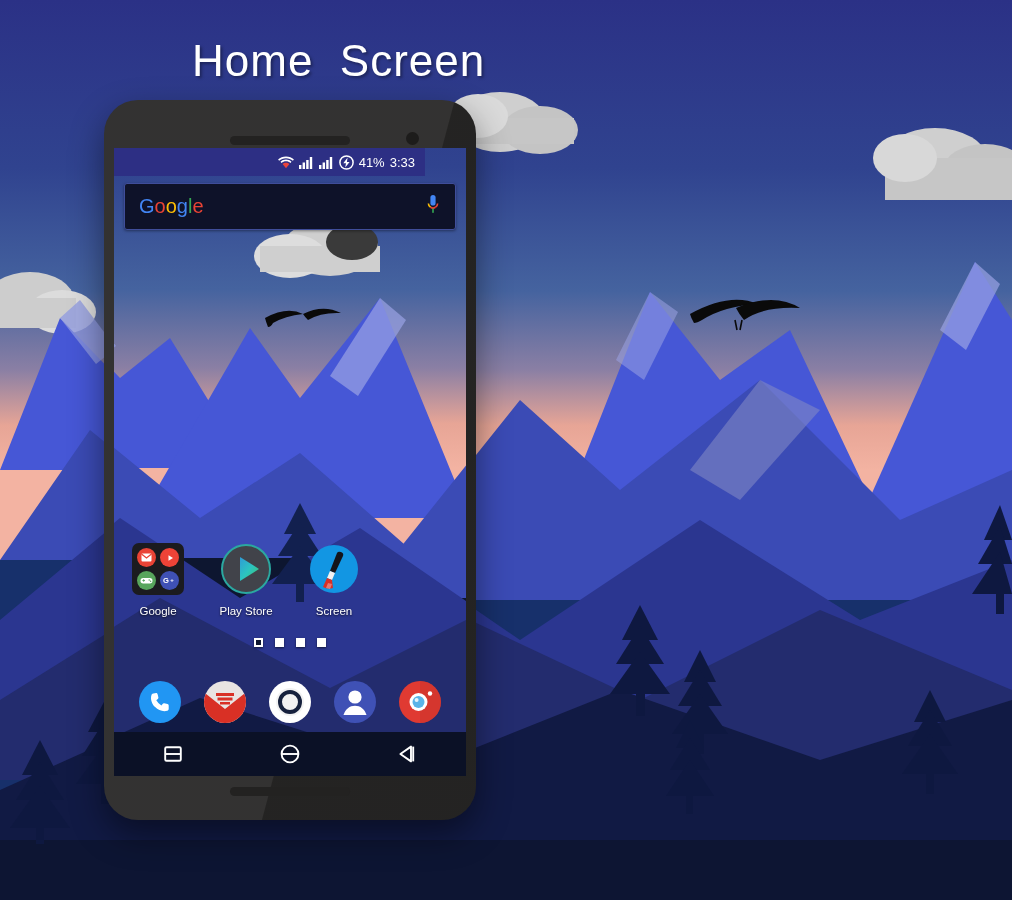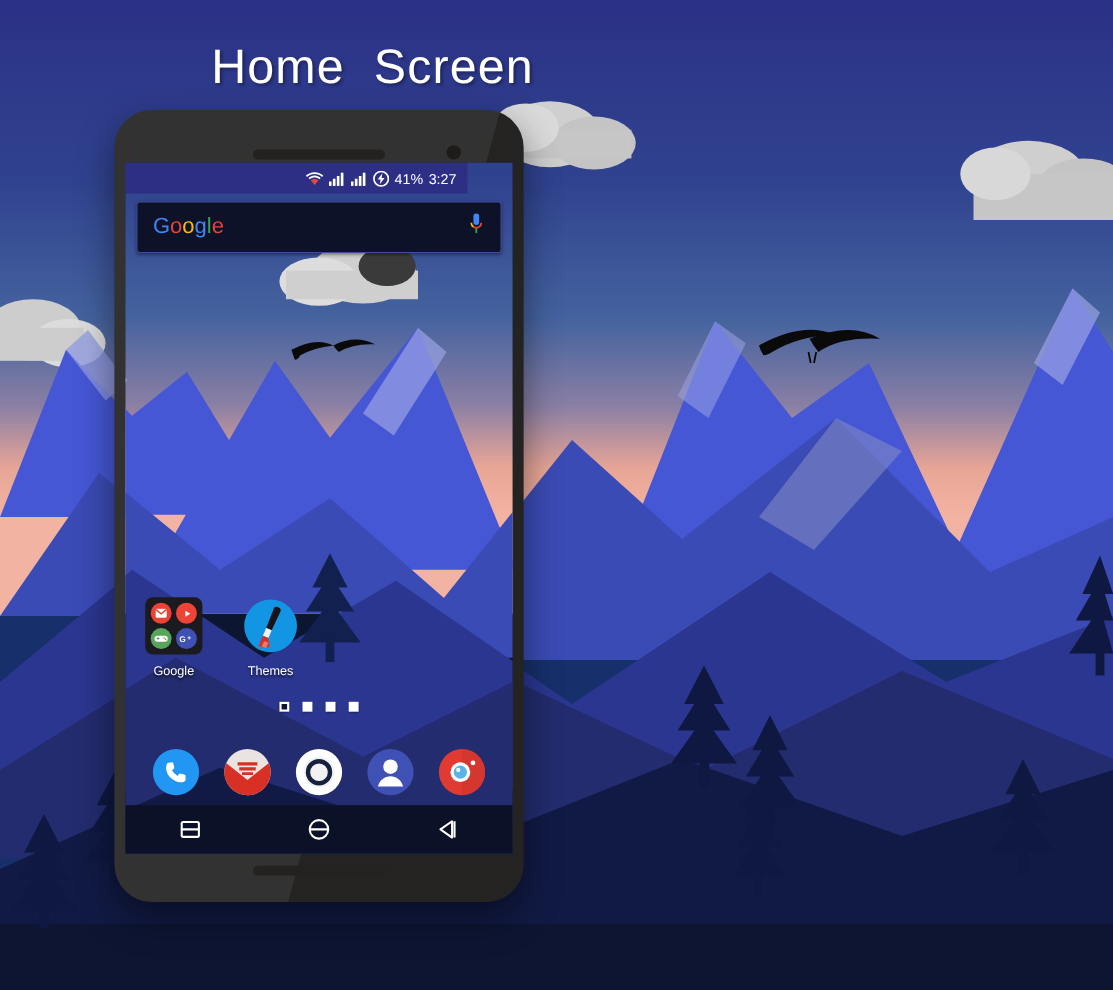--- a/index.html
+++ b/index.html
@@ -324,21 +324,21 @@
           <rect x="10.8" y="1" width="2.4" height="12" fill="#ffffff"></rect>
         </svg>
       </span>
       <span>
         <svg width="15" height="15" viewBox="0 0 15 15">
           <circle cx="7.5" cy="7.5" r="6.6" fill="none" stroke="#ffffff" stroke-width="1.5"></circle>
           <polygon points="8.6,2.6 4.3,8.2 7.0,8.2 6.2,12.6 10.6,6.9 7.9,6.9" fill="#ffffff"></polygon>
         </svg>
       </span>
       <span class="sb-txt">41%</span>
-      <span class="sb-txt">3:27</span>
+      <span class="sb-txt">3:33</span>
     </div>
 
     <div id="search-bar">
       <span id="google-logo"><span class="g-b">G</span><span class="g-r">o</span><span class="g-y">o</span><span class="g-b">g</span><span class="g-g">l</span><span class="g-r">e</span></span>
       <span>
         <svg width="16" height="22" viewBox="0 0 16 22">
           <rect x="5.4" y="1" width="5.2" height="10.5" rx="2.6" fill="#4285F4"></rect>
           <path d="M2.6 9.5a5.4 5.4 0 0 0 2.6 4.6l.8-1.5A3.8 3.8 0 0 1 4.2 9.5z" fill="#FBBC05"></path>
           <path d="M13.4 9.5a5.4 5.4 0 0 1-2.6 4.6l-.8-1.5a3.8 3.8 0 0 0 1.8-3.1z" fill="#EA4335"></path>
           <path d="M5.2 14.1a5.4 5.4 0 0 0 5.6 0l-.8-1.5a3.8 3.8 0 0 1-4.0 0z" fill="#EA4335"></path>
@@ -376,32 +376,42 @@
               <svg width="13" height="9" viewBox="0 0 13 9">
                   <text x="0" y="7.2" font-family="Liberation Sans, sans-serif" font-size="7.6" fill="#ffffff" font-weight="bold">G</text>
                   <text x="7.2" y="6.2" font-family="Liberation Sans, sans-serif" font-size="6" fill="#ffffff" font-weight="bold">+</text>
                 </svg>
             </div>
           </div>
         </div>
         <div class="app-label">Google</div>
       </div>
 
+      <div class="app">
+        <div class="app-icon">
+          <svg width="52" height="52" viewBox="0 0 52 52">
+            <circle cx="26" cy="26" r="24" fill="#41434a"></circle>
+            <circle cx="26" cy="26" r="24" fill="none" stroke="#2ba8a0" stroke-width="2"></circle>
+            <polygon points="20,14 39,26 20,38" fill="url(#playGrad)"></polygon>
+          </svg>
+        </div>
+        <div class="app-label">Play Store</div>
+      </div>
 
       <div class="app">
         <div class="app-icon">
           <svg width="52" height="52" viewBox="0 0 52 52">
             <circle cx="26" cy="26" r="24" fill="#1296e3"></circle>
             <path d="M33 9 q3 1 2 4 l-8 17 -5 -2 7 -18 q1 -2 4 -1z" fill="#14151a"></path>
             <path d="M27 30 l-5 -2 -3 7 5 2z" fill="#f1f1f1"></path>
             <path d="M24 37 l-5 -2 -4 9 q5 3 10 1z" fill="#d93025"></path>
             <path d="M20 40 l4 1 -2 5 -4 -1z" fill="#ffffff" opacity="0.35"></path>
           </svg>
         </div>
-        <div class="app-label">Themes</div>
+        <div class="app-label">Screen</div>
       </div>
 
     </div>
 
     <div id="page-dots">
       <span class="dot active"></span>
       <span class="dot"></span>
       <span class="dot"></span>
       <span class="dot"></span>
     </div>

